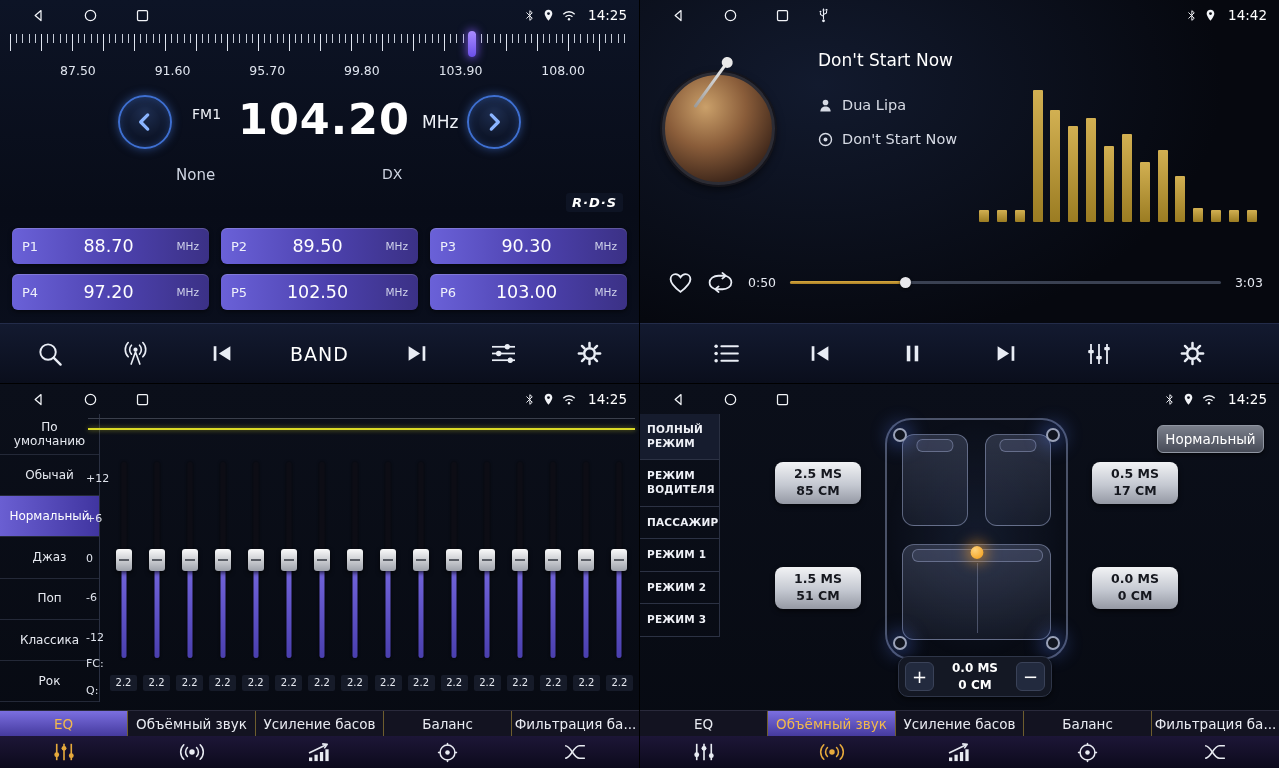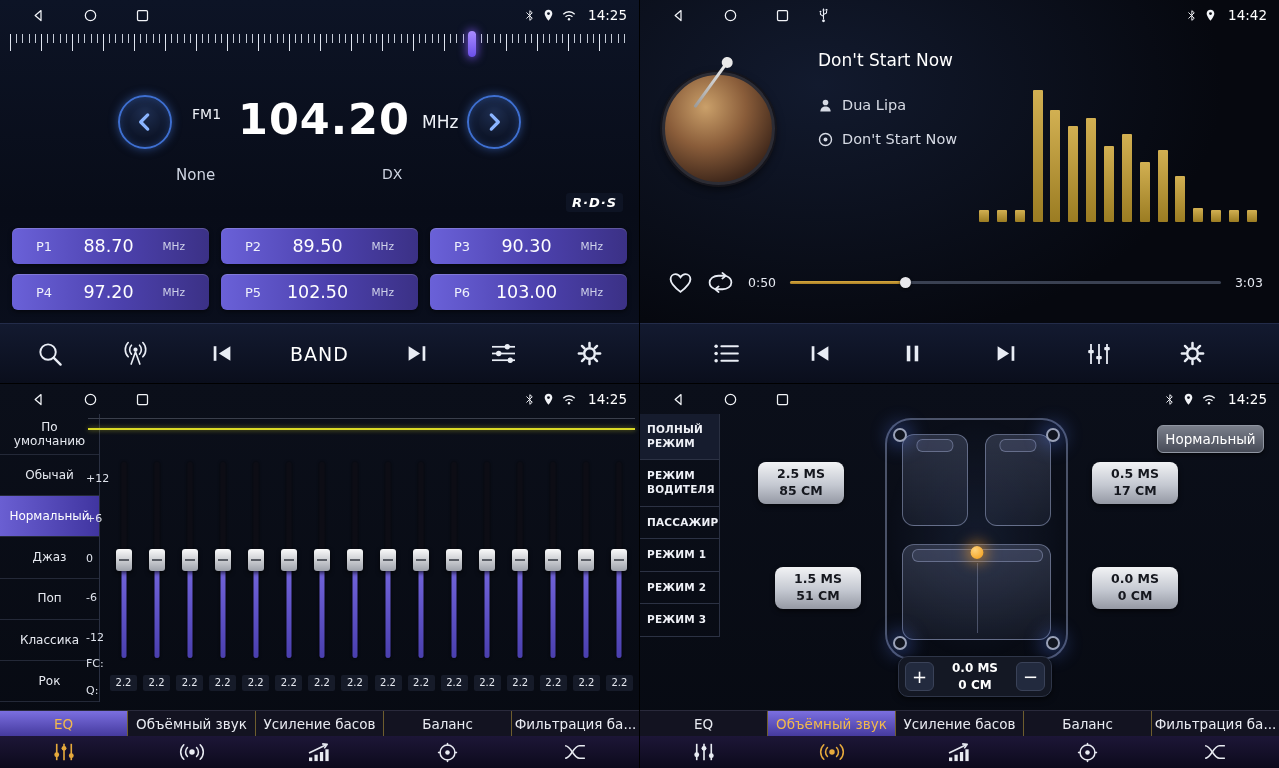--- a/index.html
+++ b/index.html
@@ -29,21 +29,21 @@
   .chev{position:absolute;width:54px;height:54px;border-radius:50%;display:flex;align-items:center;justify-content:center;color:#8ab4ff;background:radial-gradient(circle at 50% 32%,#1d2d50,#0a1020 72%);border:2px solid #3e6fd0;box-shadow:0 0 10px rgba(70,120,220,.55),inset 0 0 8px rgba(70,120,220,.4)}
   #chevL{left:118px;top:95px}
   #chevR{left:467px;top:95px}
   .bandname{position:absolute;left:192px;top:106px;font-size:14px;color:#eef1f7}
   .ptytxt{position:absolute;left:176px;top:166px;font-size:15px;color:#cfd5e2}
   .bigfreq{position:absolute;left:238px;top:94px;width:172px;text-align:center;font-size:43px;font-weight:bold;color:#fff;letter-spacing:1px}
   .unit{position:absolute;left:422px;top:112px;font-size:17px;color:#eef1f7}
   .dxtxt{position:absolute;left:382px;top:166px;font-size:14px;color:#cfd5e2}
   .rds{position:absolute;right:16px;top:193px;font-size:13px;font-weight:bold;font-style:italic;letter-spacing:1px;color:#fff;background:#0e1424;border-radius:3px;padding:2px 6px}
   .presets{position:absolute;left:12px;right:12px;top:228px;display:grid;grid-template-columns:1fr 1fr 1fr;gap:10px 12px}
-  .preset{height:36px;border-radius:6px;display:flex;align-items:center;padding:0 24px;background:linear-gradient(90deg,#6a61d8 0%,#4c41ad 55%,#3b3186 100%);box-shadow:inset 0 1px 0 rgba(255,255,255,.18),0 2px 4px rgba(0,0,0,.5)}
+  .preset{height:36px;border-radius:6px;display:flex;align-items:center;padding:0 10px;background:linear-gradient(90deg,#6a61d8 0%,#4c41ad 55%,#3b3186 100%);box-shadow:inset 0 1px 0 rgba(255,255,255,.18),0 2px 4px rgba(0,0,0,.5)}
   .preset .pn{width:30px;font-size:13px;color:#eef0fb}
   .preset .pf{flex:1;text-align:center;font-size:17.5px;color:#fff}
   .preset .pu{width:34px;text-align:right;font-size:10.5px;color:#cfd2ea}
   .toolbar{position:absolute;left:0;right:0;bottom:0;height:60px;display:flex;align-items:center;justify-content:space-between;padding:0 32px;background:linear-gradient(180deg,#131a30,#0a0e1c);border-top:1px solid #232c4a;color:#e9edf5}
   .tbtn{display:flex;align-items:center;justify-content:center;min-width:34px;height:40px;color:#e9edf5}
   .bandword{font-size:19px;letter-spacing:1px;color:#fff}
   
   .album{position:absolute;left:22px;top:72px;width:113px;height:113px;border-radius:50%;background:radial-gradient(circle at 38% 30%,#caa06a 0%,#8a5d3a 40%,#432a1c 75%,#1d1410 100%);border:3px solid #2c2c34;box-shadow:0 0 0 2px #15151c,0 4px 10px rgba(0,0,0,.6)}
   .tonearm{position:absolute;left:86px;top:62px;width:3px;height:56px;background:linear-gradient(180deg,#f2f2f2,#9a9a9a);transform:rotate(36deg);transform-origin:top center;border-radius:2px}
   .tonearm::before{content:"";position:absolute;left:-4px;top:-5px;width:11px;height:11px;border-radius:50%;background:#e8e8e8}
@@ -97,21 +97,21 @@
   .seat::before{content:"";position:absolute;top:4px;left:50%;transform:translateX(-50%);width:55%;height:11px;border:1.5px solid rgba(150,160,195,.5);border-radius:6px;background:rgba(95,105,140,.25)}
   .seat.fl{left:15px;top:14px;width:66px;height:92px}
   .seat.fr{left:98px;top:14px;width:66px;height:92px}
   .bench{position:absolute;left:15px;top:124px;width:149px;height:96px;border:1.5px solid rgba(150,160,195,.55);border-radius:12px;background:linear-gradient(180deg,rgba(118,128,162,.30),rgba(66,74,98,.20))}
   .bench::before{content:"";position:absolute;top:4px;left:6%;width:88%;height:11px;border:1.5px solid rgba(150,160,195,.5);border-radius:6px;background:rgba(95,105,140,.25)}
   .bench::after{content:"";position:absolute;top:18px;bottom:6px;left:50%;width:1px;background:rgba(150,160,195,.4)}
   .spk{position:absolute;width:14px;height:14px;border-radius:50%;background:#11151f;border:2.5px solid #9aa2b8;box-shadow:0 0 18px 6px rgba(90,130,255,.30)}
   .spk.tl{left:6px;top:8px}.spk.tr{right:6px;top:8px}.spk.bl{left:6px;bottom:8px}.spk.br{right:6px;bottom:8px}
   .listendot{position:absolute;left:50%;top:126px;transform:translateX(-50%);width:13px;height:13px;border-radius:50%;background:radial-gradient(circle at 35% 30%,#ffd27a,#f29a12);box-shadow:0 0 14px 4px rgba(255,160,30,.55)}
   .dchip{position:absolute;width:86px;height:42px;border-radius:8px;background:linear-gradient(180deg,#f2f3f5 0%,#c4c8d1 55%,#9599a4 100%);color:#15171e;font-weight:bold;font-size:12.5px;line-height:1.35;display:flex;flex-direction:column;align-items:center;justify-content:center;box-shadow:0 2px 5px rgba(0,0,0,.6)}
-  #d-fl{left:118px;top:78px}#d-fr{left:452px;top:78px}#d-rl{left:135px;top:183px}#d-rr{left:452px;top:183px}
+  #d-fl{left:135px;top:78px}#d-fr{left:452px;top:78px}#d-rl{left:135px;top:183px}#d-rr{left:452px;top:183px}
   .adjuster{position:absolute;left:258px;top:272px;width:154px;height:41px;border-radius:10px;background:#141824;border:1px solid #2e3548;display:flex;align-items:center;justify-content:space-between;padding:0 6px;box-shadow:0 2px 6px rgba(0,0,0,.6)}
   .adjbtn{width:29px;height:29px;border-radius:6px;background:#222a3e;border:1px solid #3a4258;color:#fff;font-size:18px;display:flex;align-items:center;justify-content:center}
   .adjval{text-align:center;font-size:12px;font-weight:bold;color:#fff;line-height:1.35}
 </style>
 </head>
 <body>
 
 <svg style="position:absolute;width:0;height:0" aria-hidden="true">
   <defs>
     <symbol id="i-back" viewBox="0 0 18 18">
@@ -295,20 +295,28 @@
             <svg width="14" height="11">
               <use href="#i-wifi"></use>
             </svg>
           </span>
         <span class="sttime">14:25</span>
       </div>
     </div>
 
     <div class="ruler">
       <div class="tune-thumb"></div>
+    </div>
+    <div class="freqlabels">
+      <span>87.50</span>
+      <span>91.60</span>
+      <span>95.70</span>
+      <span>99.80</span>
+      <span>103.90</span>
+      <span>108.00</span>
     </div>
 
     <div class="chev" id="chevL">
         <svg width="26" height="26">
           <use href="#i-chevl"></use>
         </svg>
       </div>
     <div class="bandname">FM1</div>
     <div class="ptytxt">None</div>
     <div class="bigfreq">104.20</div>

